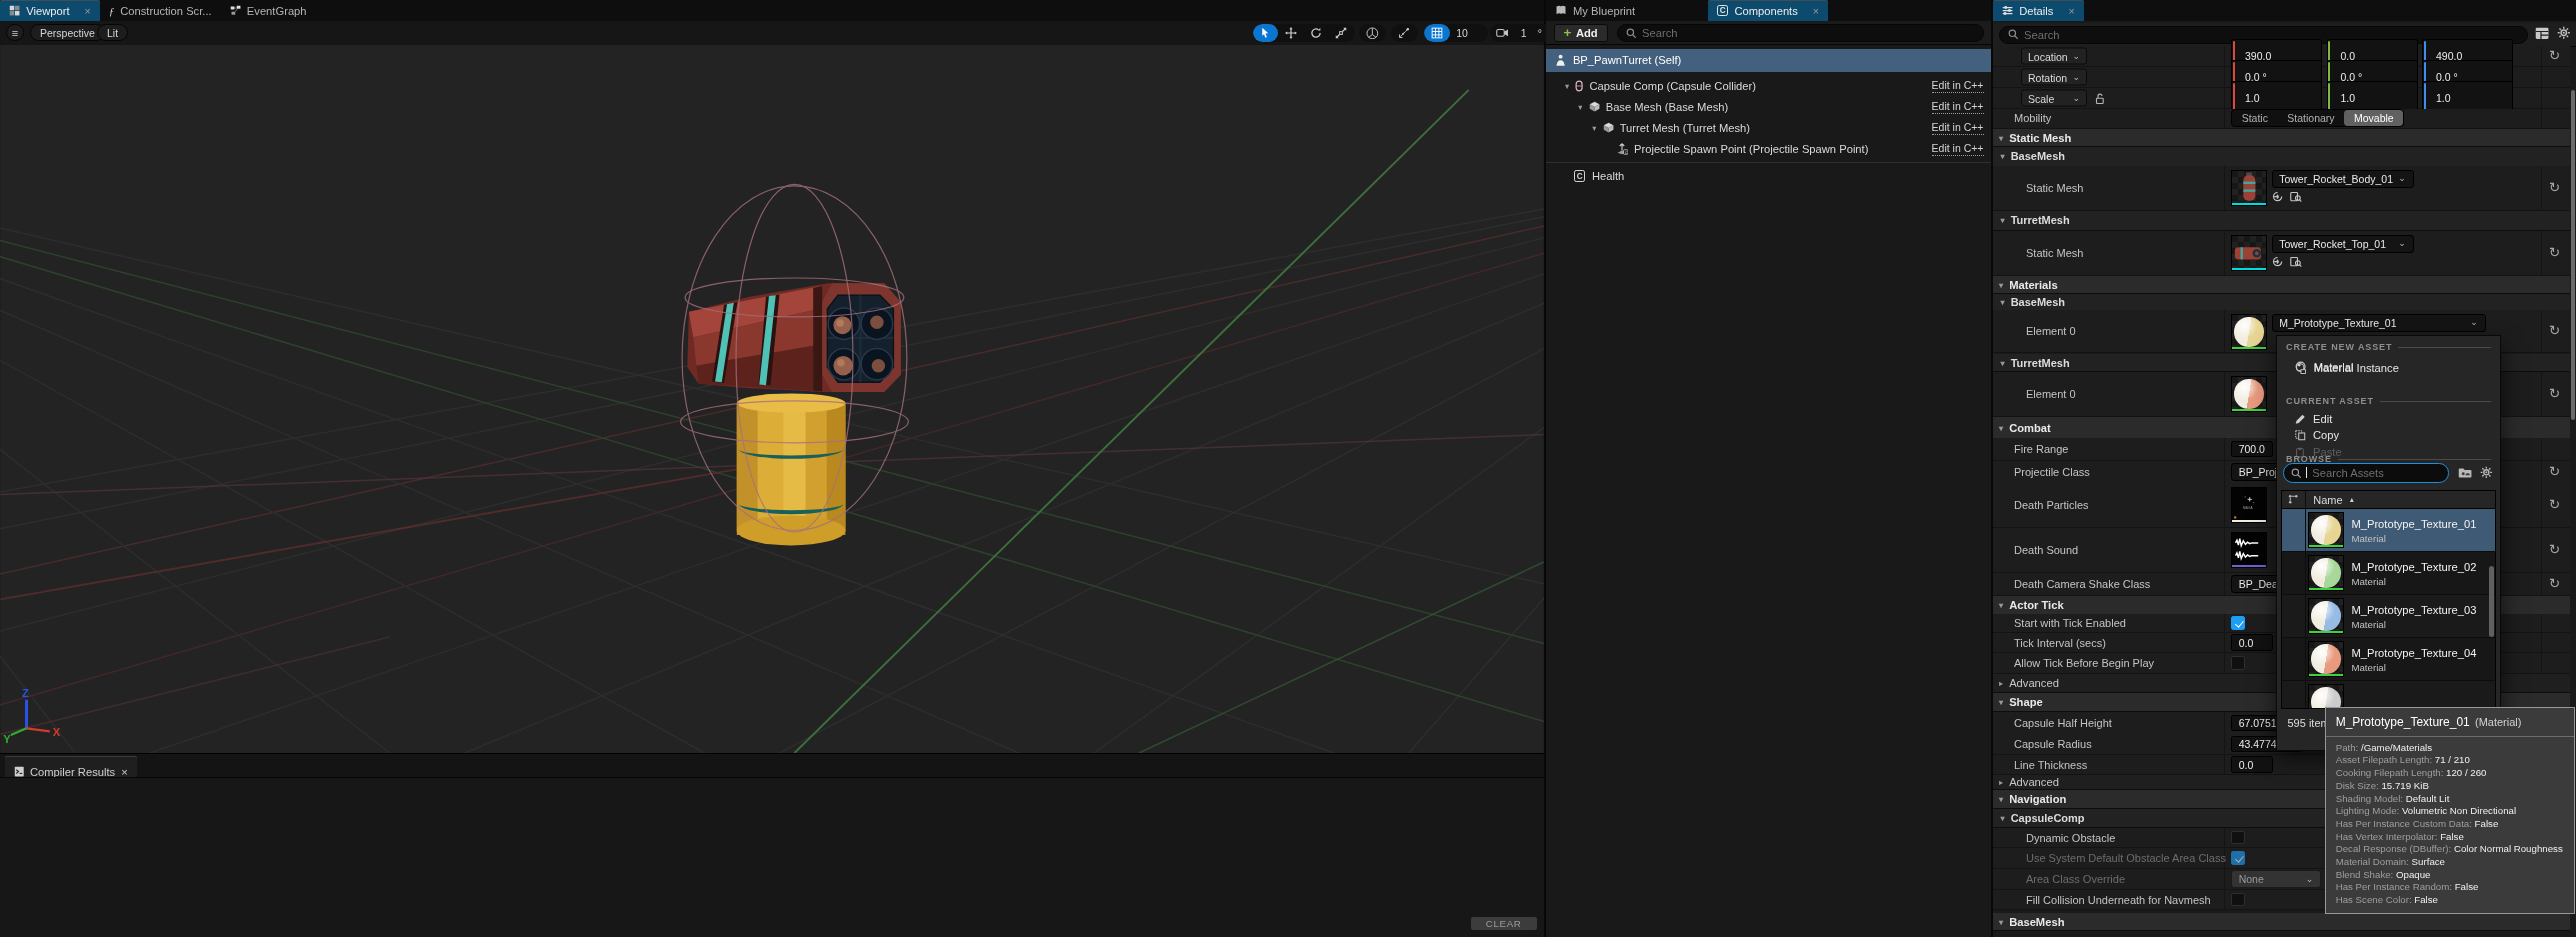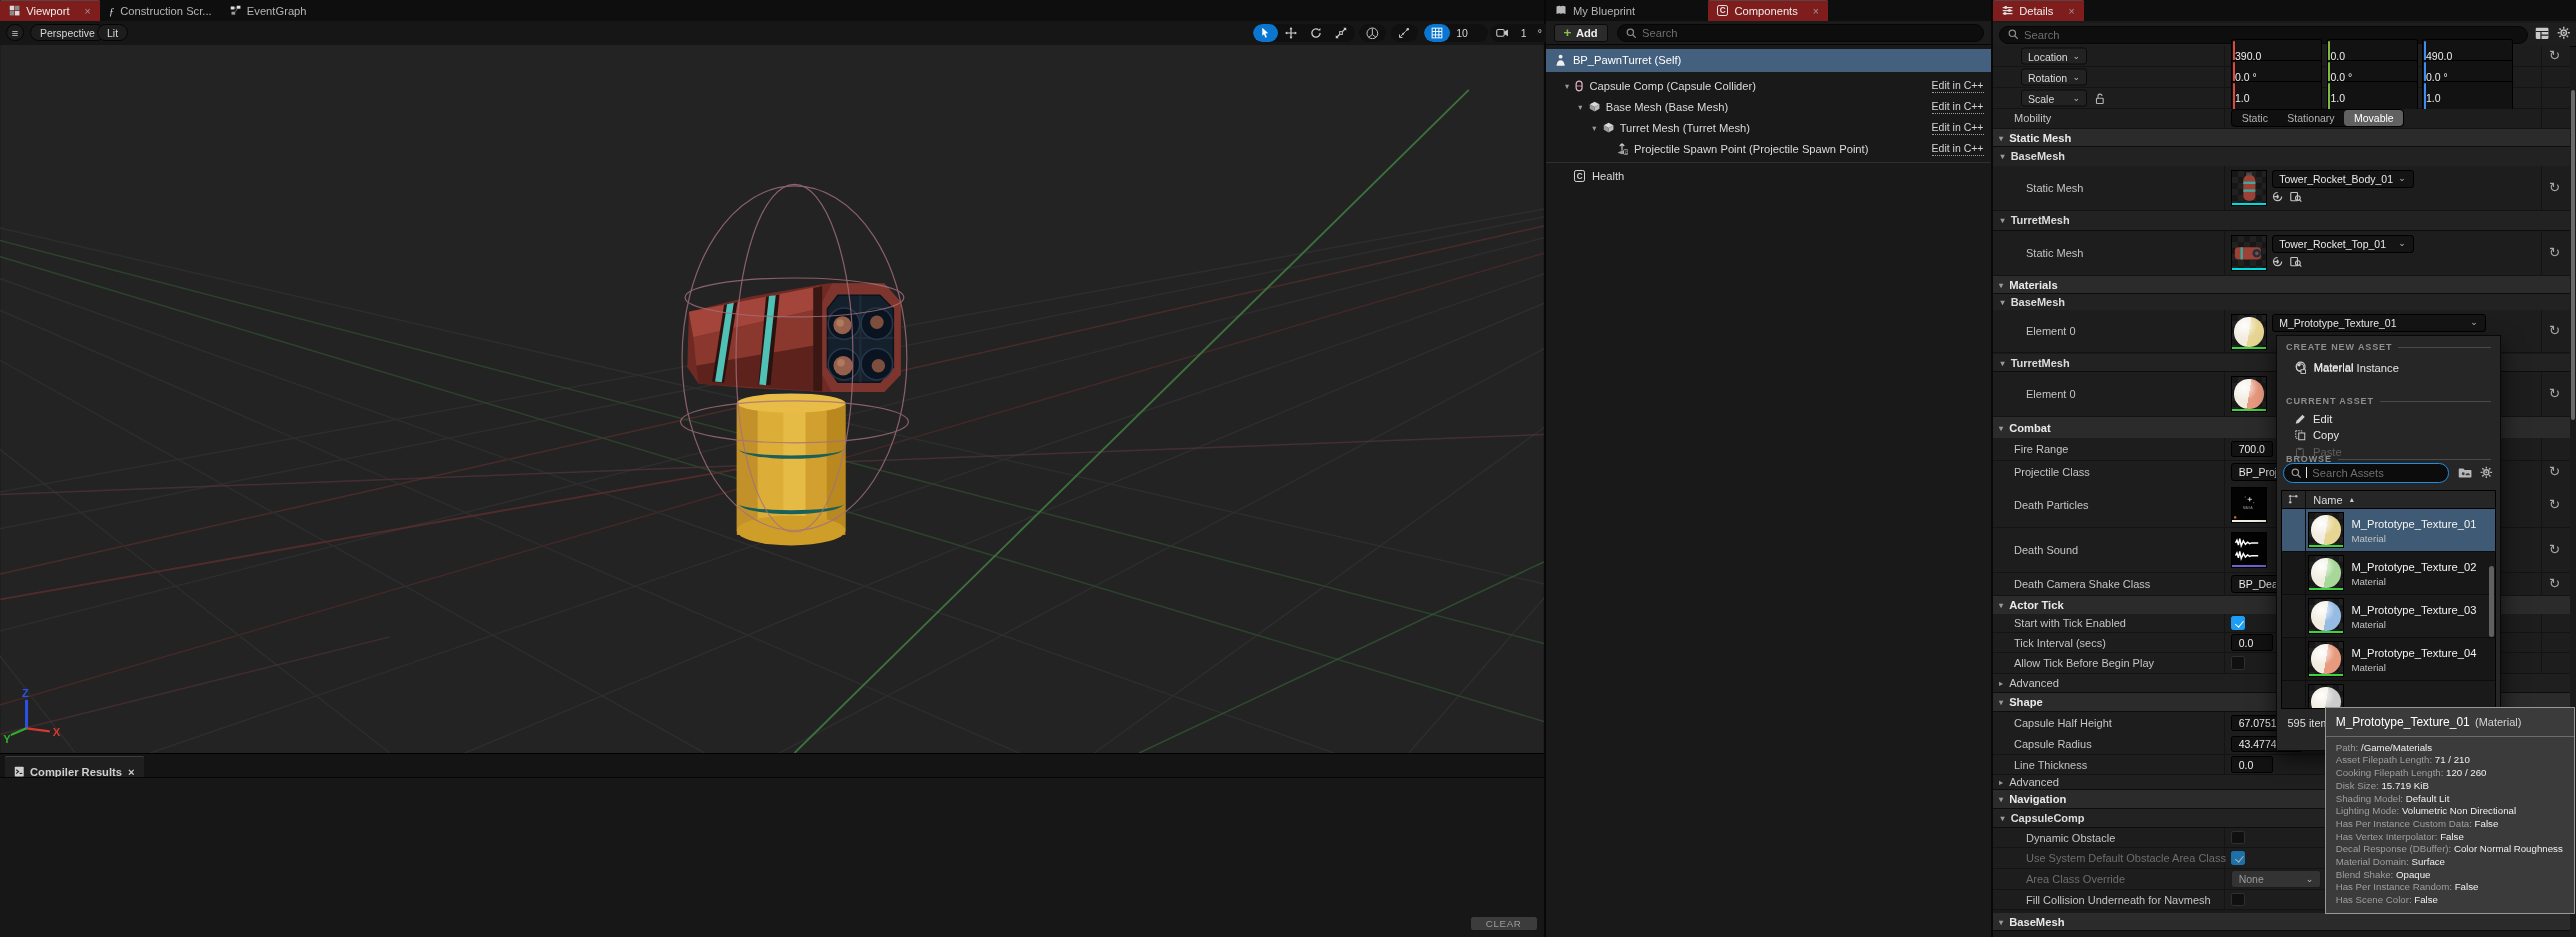--- a/index.html
+++ b/index.html
@@ -5,35 +5,35 @@
 *{margin:0;padding:0;box-sizing:border-box;font-family:"Liberation Sans",sans-serif;}
 html,body{background:#050505;}
 #root{position:relative;width:2576px;height:937px;background:#080808;overflow:hidden;color:#cfcfcf;}
 .col{position:absolute;top:0;bottom:0;}
 #vp{left:0;width:1544px;background:#151515;}
 #comp{left:1546px;width:445px;background:#191919;}
 #det{left:1993px;width:583px;background:#1a1a1a;}
 
 .tabbar{position:absolute;left:0;right:0;top:0;height:21px;background:#0e0e0e;display:flex;align-items:stretch;}
 .tab{display:flex;align-items:center;gap:6px;padding:0 9px;color:#b5b5b5;font-size:11.2px;white-space:nowrap;}
-.tab.active{background:#7f1d1d;color:#ededed;box-shadow:inset 0 0.7px 0 #4f4f4f;border-radius:2.2px 2.2px 0 0;align-items:center;}
+.tab.active{background:#0c4a6e;color:#ededed;box-shadow:inset 0 0.7px 0 #4f4f4f;border-radius:2.2px 2.2px 0 0;align-items:center;}
 .tab .x{color:#9a9a9a;margin-left:9px;font-size:10.5px;}
 .ic{display:inline-block;vertical-align:middle;}
 
 .vtoolbar{position:absolute;top:21px;left:0;right:0;height:24px;background:#161616;}
 .pill{position:absolute;top:3px;height:17px;background:#1d1d1d;border:0.7px solid #050505;border-radius:9px;display:flex;align-items:center;justify-content:center;color:#d6d6d6;font-size:10.5px;padding:0 9px;}
 .toolgroup{position:absolute;top:3px;height:18px;background:#101010;border-radius:9.7px;display:flex;align-items:center;overflow:hidden;}
 .tool{width:25px;height:18px;display:flex;align-items:center;justify-content:center;}
 .tool.on{background:#0b76cf;border-radius:9px;}
 .snapval{color:#d6d6d6;font-size:10.5px;padding:0 6.7px;}
 
 #scene{position:absolute;top:45px;left:0;}
 
 .compiler{position:absolute;top:753px;left:0;right:0;bottom:0;background:#141414;border-top:0.7px solid #000;}
-.ctab{position:absolute;top:1.5px;left:4.5px;height:21px;background:#1f1f1f;border-radius:2.2px 2.2px 0 0;display:flex;align-items:center;gap:6px;padding:16px 9px;color:#cfcfcf;font-size:11.2px;box-shadow:inset 0 0.7px 0 #484848;font-weight:bold;}
+.ctab{position:absolute;top:1.5px;left:4.5px;height:21px;background:#1f1f1f;border-radius:2.2px 2.2px 0 0;display:flex;align-items:center;gap:6px;padding:16px 9px;color:#cfcfcf;font-size:11.2px;box-shadow:inset 0 0.7px 0 #484848;}
 .cbody{position:absolute;top:22.5px;left:0;right:0;bottom:0;background:#171717;border-top:0.7px solid #060606;}
 .clearbtn{position:absolute;right:7.5px;bottom:7.5px;background:#3c3c3c;color:#9d9d9d;font-size:9.7px;letter-spacing:0.7px;border-radius:2.2px;padding:1px 15px;}
 
 .addrow{position:absolute;top:21px;left:0;right:0;height:24px;background:#1b1b1b;border-bottom:0.7px solid #060606;}
 .addbtn{position:absolute;left:7.5px;top:3px;height:18px;background:#2b2b2b;border:0.7px solid #0a0a0a;border-radius:3px;display:flex;align-items:center;gap:4.5px;padding:0 9px;color:#efefef;font-size:11.2px;font-weight:bold;}
 .addbtn .plus{color:#8bc24a;font-size:13.5px;font-weight:bold;line-height:1;}
 .searchpill{position:absolute;left:71px;right:7.5px;top:3px;height:18px;background:#0d0d0d;border:0.7px solid #060606;border-radius:9px;display:flex;align-items:center;gap:6px;padding:0 7.5px;color:#6f6f6f;font-size:11.2px;}
 .trow{position:absolute;left:0;right:0;height:20px;display:flex;align-items:center;font-size:11.2px;color:#dadada;}
 .trow.sel{background:#44607f;color:#fff;}
 .trow .exp{color:#9a9a9a;font-size:8.2px;width:10.5px;text-align:center;}
@@ -52,21 +52,21 @@
 .prow.dim .lbl{color:#6d6d6d;}
 .prow::before{content:'';position:absolute;left:231px;top:0;bottom:0;width:0.7px;background:#141414;}
 .prow::after{content:'';position:absolute;left:548px;top:0;bottom:0;width:0.7px;background:#141414;}
 .lbl{position:absolute;left:21px;top:50%;transform:translateY(-50%);font-size:11px;color:#c4c4c4;white-space:nowrap;}
 .lbl.d2{left:33px;}
 .valwrap{position:absolute;left:238px;top:0;bottom:0;display:flex;align-items:center;gap:4.5px;}
 .valwrap.topalign{align-items:flex-start;padding-top:3.7px;}
 .rv{position:absolute;left:556px;top:50%;transform:translateY(-50%);color:#a5a5a5;font-size:13.5px;line-height:1;transform:translateY(-50%) scaleX(-1);}
 .lblcombo{position:absolute;left:28px;top:50%;transform:translateY(-50%);width:66px;height:17px;background:#222;border:0.7px solid #0a0a0a;border-radius:3px;display:flex;align-items:center;justify-content:space-between;padding:0 6px;color:#dcdcdc;font-size:10.5px;}
 .chev{color:#b9b9b9;font-size:9px;line-height:1;}
-.vf{width:91px;height:34px;background:#121212;border:0.7px solid #000;border-radius:2.2px;position:relative;display:flex;align-items:center;padding-left:3px;font-size:10.5px;color:#ededed;}
+.vf{width:91px;height:34px;background:#121212;border:0.7px solid #000;border-radius:2.2px;position:relative;display:flex;align-items:center;padding-left:13px;font-size:10.5px;color:#ededed;}
 .vf::before{content:'';position:absolute;left:0.7px;top:0.7px;bottom:0.7px;width:2.2px;border-radius:1.5px;}
 .vf.ax::before{background:#dd4a3c;}
 .vf.ay::before{background:#7fba3f;}
 .vf.az::before{background:#3d8ef0;}
 .numf{height:16.5px;background:#121212;border:0.7px solid #000;border-radius:2.2px;display:flex;align-items:center;padding:0 6.7px;font-size:10.5px;color:#ededed;}
 .w56{width:42px;}.w95{width:71px;}
 .combo{height:18px;background:#141414;border:0.7px solid #000;border-radius:3px;display:flex;align-items:center;justify-content:space-between;padding:0 6.7px;font-size:10.5px;color:#e9e9e9;white-space:nowrap;overflow:hidden;}
 .combo.dim{background:#333;color:#9a9a9a;border-color:#1a1a1a;}
 .seg{display:flex;background:#101010;border:0.7px solid #000;border-radius:3.7px;height:18px;align-items:flex-start;}
 .seg span{padding:0 9.7px;font-size:10.5px;color:#b2b2b2;display:flex;align-items:center;height:100%;}

